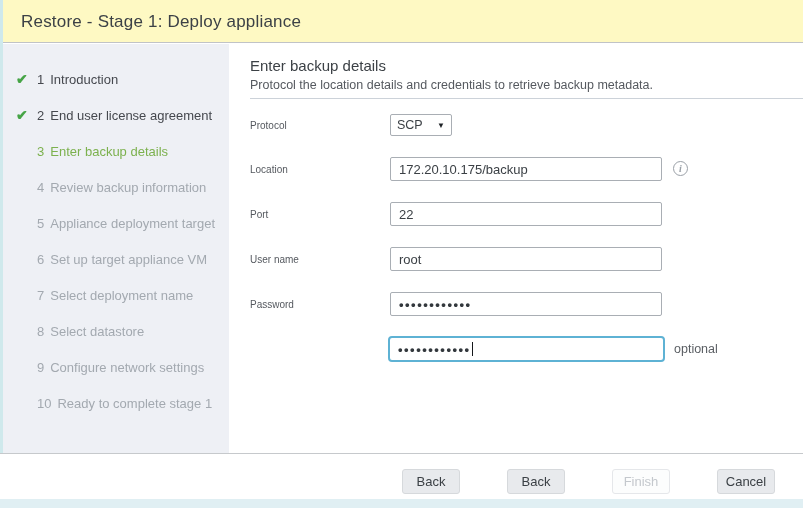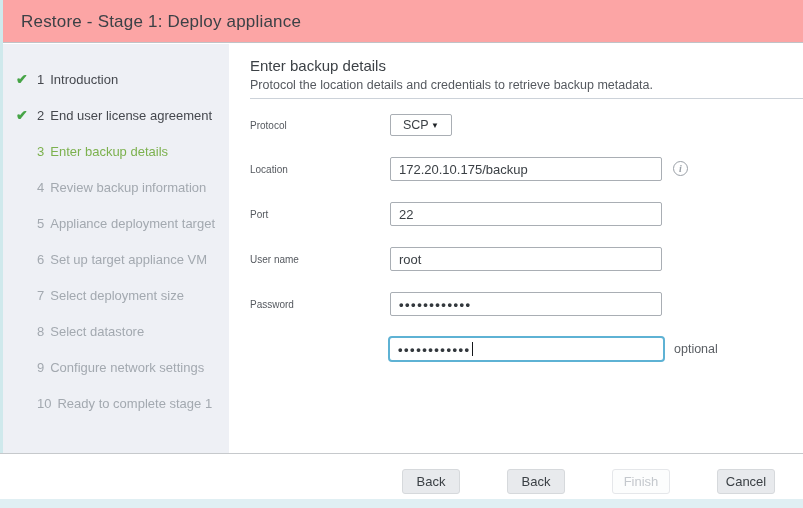--- a/index.html
+++ b/index.html
@@ -15,21 +15,21 @@
     position:absolute; left:0; top:0; width:3px; height:508px;
     background:#cfe9ec;
   }
   .bottom-strip {
     position:absolute; left:0; top:499px; width:803px; height:9px;
     background:#e0eff3;
   }
   
   .titlebar {
     position:absolute; left:3px; top:0; width:800px; height:43px;
-    background:#fca5a5; border-bottom:1px solid #c0c3c7;
+    background:#fef9c3; border-bottom:1px solid #c0c3c7;
   }
   .titlebar .title {
     position:absolute; left:18px; top:12px;
     font-size:17px; color:#3c4146; letter-spacing:0.2px;
   }
   
   .sidebar {
     position:absolute; left:3px; top:44px; width:226px; height:409px;
     background:#eef0f5;
   }
@@ -73,21 +73,21 @@
   .row-location { top:113px; height:24px; }
   .row-port     { top:158px; height:24px; }
   .row-username { top:203px; height:24px; }
   .row-password { top:248px; height:24px; }
   .row-encpass  { top:292px; height:26px; }
   
   .dropdown {
     position:absolute; left:140px; top:0; width:62px; height:22px;
     border:1px solid #a9aeb4; border-radius:2px; background:#ffffff;
     display:flex; align-items:center; justify-content:space-between;
-    padding:0 12px; font-size:12.5px; color:#3b4045; cursor:default;
+    padding:0 6px; font-size:12.5px; color:#3b4045; cursor:default;
   }
   .dropdown .arrow { font-size:8px; color:#1e2226; }
   
   .tinput {
     position:absolute; left:140px; top:0; width:272px; height:24px;
     border:1px solid #a9aeb4; border-radius:2px; background:#ffffff;
     font-family:"Liberation Sans", sans-serif;
     font-size:13px; color:#3b4045; padding:7px 8px; outline:none;
   }
   
@@ -183,21 +183,21 @@
       <span class="lbl">Appliance deployment target</span>
     </div>
     <div class="step upcoming">
       <span class="check"></span>
       <span class="num">6</span>
       <span class="lbl">Set up target appliance VM</span>
     </div>
     <div class="step upcoming">
       <span class="check"></span>
       <span class="num">7</span>
-      <span class="lbl">Select deployment size</span>
+      <span class="lbl">Select deployment name</span>
     </div>
     <div class="step upcoming">
       <span class="check"></span>
       <span class="num">8</span>
       <span class="lbl">Select datastore</span>
     </div>
     <div class="step upcoming">
       <span class="check"></span>
       <span class="num">9</span>
       <span class="lbl">Configure network settings</span>

